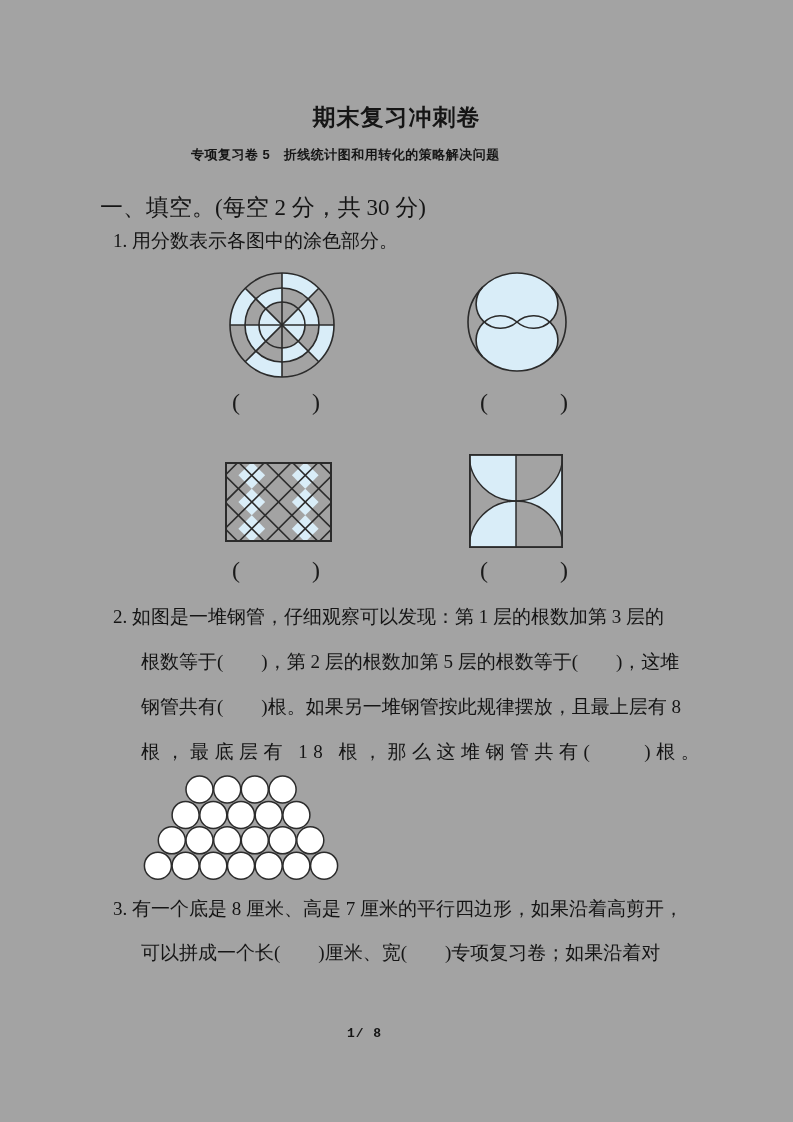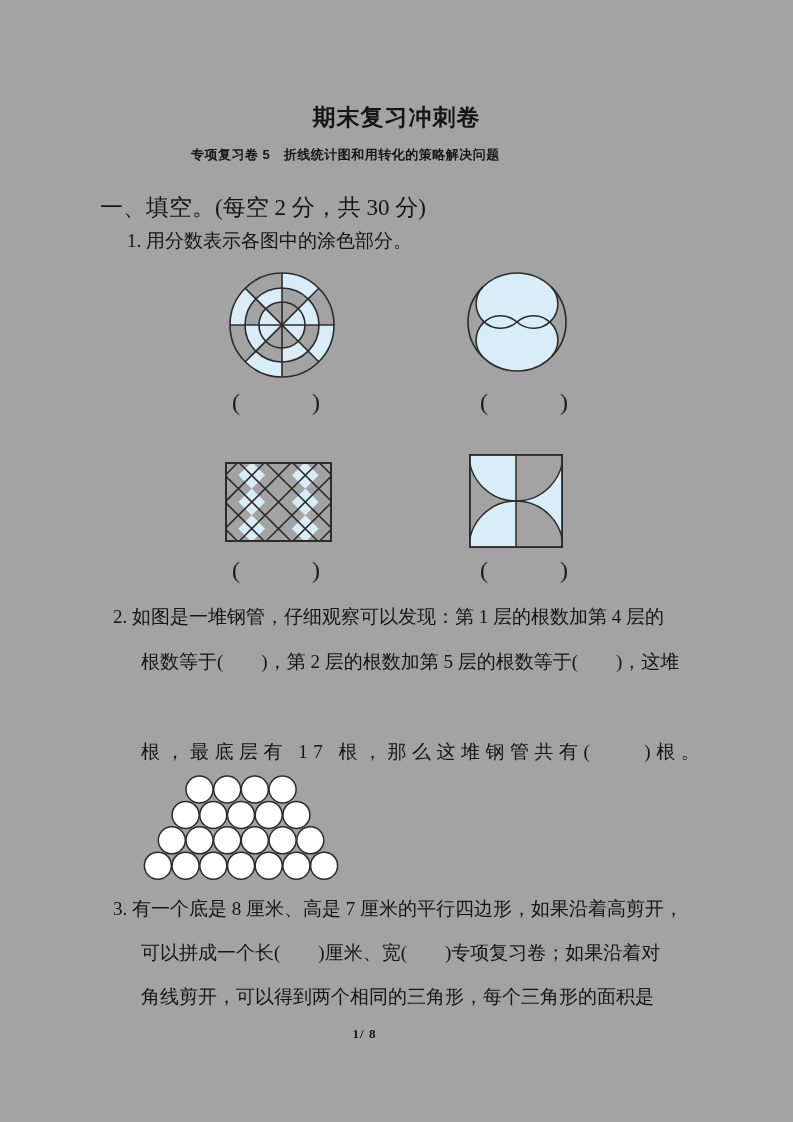--- a/index.html
+++ b/index.html
@@ -7,35 +7,35 @@
     position:relative;width:793px;height:1122px;background:#a3a3a3;overflow:hidden;
     font-family:"Liberation Serif","DejaVu Serif",serif;color:#151515;
   }
   .abs{position:absolute;white-space:pre;}
   .title{left:0;top:102px;width:793px;text-align:center;font-size:23px;font-weight:bold;
          font-family:"Liberation Sans","DejaVu Sans",sans-serif;letter-spacing:1px;}
   .subtitle{left:143px;top:146px;font-size:13px;font-weight:bold;
          font-family:"Liberation Sans","DejaVu Sans",sans-serif;letter-spacing:0.5px;margin-left:48px;}
   .sectionhead{left:100px;top:192px;font-size:23px;}
   .bodyline{font-size:19px;}
-  .q1text{left:127px;top:228px;}
+  .q1text{left:113px;top:228px;}
   .q2l0{left:113px;top:604px;}
   .q2l1{left:141px;top:649px;}
   .q2l2{left:141px;top:694px;}
   .q2l3{left:141px;top:739px;letter-spacing:5.5px;}
   .q3l0{left:113px;top:896px;}
   .q3l1{left:141px;top:940px;}
   .q3l2{left:141px;top:984px;}
   .blank{font-size:24px;color:#1a1a1a;}
   .bk1a{left:232px;top:386px;}
   .bk1b{left:480px;top:386px;}
   .bk2a{left:232px;top:554px;}
   .bk2b{left:480px;top:554px;}
   .footer{left:0;top:1026px;width:729px;text-align:center;font-size:13px;font-weight:bold;
-          font-family:Liberation Serif, serif;letter-spacing:1px;}
+          font-family:Liberation Mono, monospace;letter-spacing:1px;}
   svg{display:block;}
   svg .ln{stroke:#2b2b2b;stroke-width:1.6;fill:none;}
   svg .ln2{stroke:#2b2b2b;stroke-width:2;fill:none;}
   svg .shade{stroke:none;}
 </style>
 </head>
 <body>
 
 <div class="page">
 
@@ -120,23 +120,24 @@
     <path class="shade" d="M50,50 A50,50 0 0 0 100,0 L100,100 A50,50 0 0 0 50,50 Z" fill="#d9edf8"></path>
     <path class="ln" d="M0,0 A50,50 0 0 0 100,0"></path>
     <path class="ln" d="M0,100 A50,50 0 0 1 100,100"></path>
     <line class="ln" x1="50" y1="0" x2="50" y2="100"></line>
     <rect class="ln2" x="1" y="1" width="98" height="98"></rect>
   </svg>
 
   <span class="abs blank bk2a">(　　　)</span>
   <span class="abs blank bk2b">(　　　)</span>
 
-  <div class="abs bodyline q2l0">2. 如图是一堆钢管，仔细观察可以发现：第 1 层的根数加第 4 层的</div>
+  <div class="abs bodyline q2l0">2. 如图是一堆钢管，仔细观察可以发现：第 1 层的根数加第 3 层的</div>
   <div class="abs bodyline q2l1">根数等于(　　)，第 2 层的根数加第 5 层的根数等于(　　)，这堆</div>
-  <div class="abs bodyline q2l3">根，最底层有 17 根，那么这堆钢管共有(　　)根。</div>
+  <div class="abs bodyline q2l2">钢管共有(　　)根。如果另一堆钢管按此规律摆放，且最上层有 8</div>
+  <div class="abs bodyline q2l3">根，最底层有 18 根，那么这堆钢管共有(　　)根。</div>
 
   <svg class="abs" style="left:141px;top:772px;" width="200" height="108" viewBox="0 0 200 108">
       <circle cx="58.5" cy="17.5" r="13.5" fill="#ffffff" stroke="#2b2b2b" stroke-width="1.5"></circle>
       <circle cx="86.2" cy="17.5" r="13.5" fill="#ffffff" stroke="#2b2b2b" stroke-width="1.5"></circle>
       <circle cx="113.8" cy="17.5" r="13.5" fill="#ffffff" stroke="#2b2b2b" stroke-width="1.5"></circle>
       <circle cx="141.6" cy="17.5" r="13.5" fill="#ffffff" stroke="#2b2b2b" stroke-width="1.5"></circle>
       <circle cx="44.6" cy="42.9" r="13.5" fill="#ffffff" stroke="#2b2b2b" stroke-width="1.5"></circle>
       <circle cx="72.3" cy="42.9" r="13.5" fill="#ffffff" stroke="#2b2b2b" stroke-width="1.5"></circle>
       <circle cx="100.0" cy="42.9" r="13.5" fill="#ffffff" stroke="#2b2b2b" stroke-width="1.5"></circle>
       <circle cx="127.7" cy="42.9" r="13.5" fill="#ffffff" stroke="#2b2b2b" stroke-width="1.5"></circle>
@@ -151,17 +152,16 @@
       <circle cx="44.6" cy="93.7" r="13.5" fill="#ffffff" stroke="#2b2b2b" stroke-width="1.5"></circle>
       <circle cx="72.3" cy="93.7" r="13.5" fill="#ffffff" stroke="#2b2b2b" stroke-width="1.5"></circle>
       <circle cx="100.0" cy="93.7" r="13.5" fill="#ffffff" stroke="#2b2b2b" stroke-width="1.5"></circle>
       <circle cx="127.7" cy="93.7" r="13.5" fill="#ffffff" stroke="#2b2b2b" stroke-width="1.5"></circle>
       <circle cx="155.4" cy="93.7" r="13.5" fill="#ffffff" stroke="#2b2b2b" stroke-width="1.5"></circle>
       <circle cx="183.1" cy="93.7" r="13.5" fill="#ffffff" stroke="#2b2b2b" stroke-width="1.5"></circle>
     </svg>
 
   <div class="abs bodyline q3l0">3. 有一个底是 8 厘米、高是 7 厘米的平行四边形，如果沿着高剪开，</div>
   <div class="abs bodyline q3l1">可以拼成一个长(　　)厘米、宽(　　)专项复习卷；如果沿着对</div>
-  <div class="abs bodyline q3l2">角线剪开，可以得到两个相同的三角形，每个三角形的面积是</div>
 
   <div class="abs footer">1/ 8</div>
 
 </div>
 
 </body></html>

